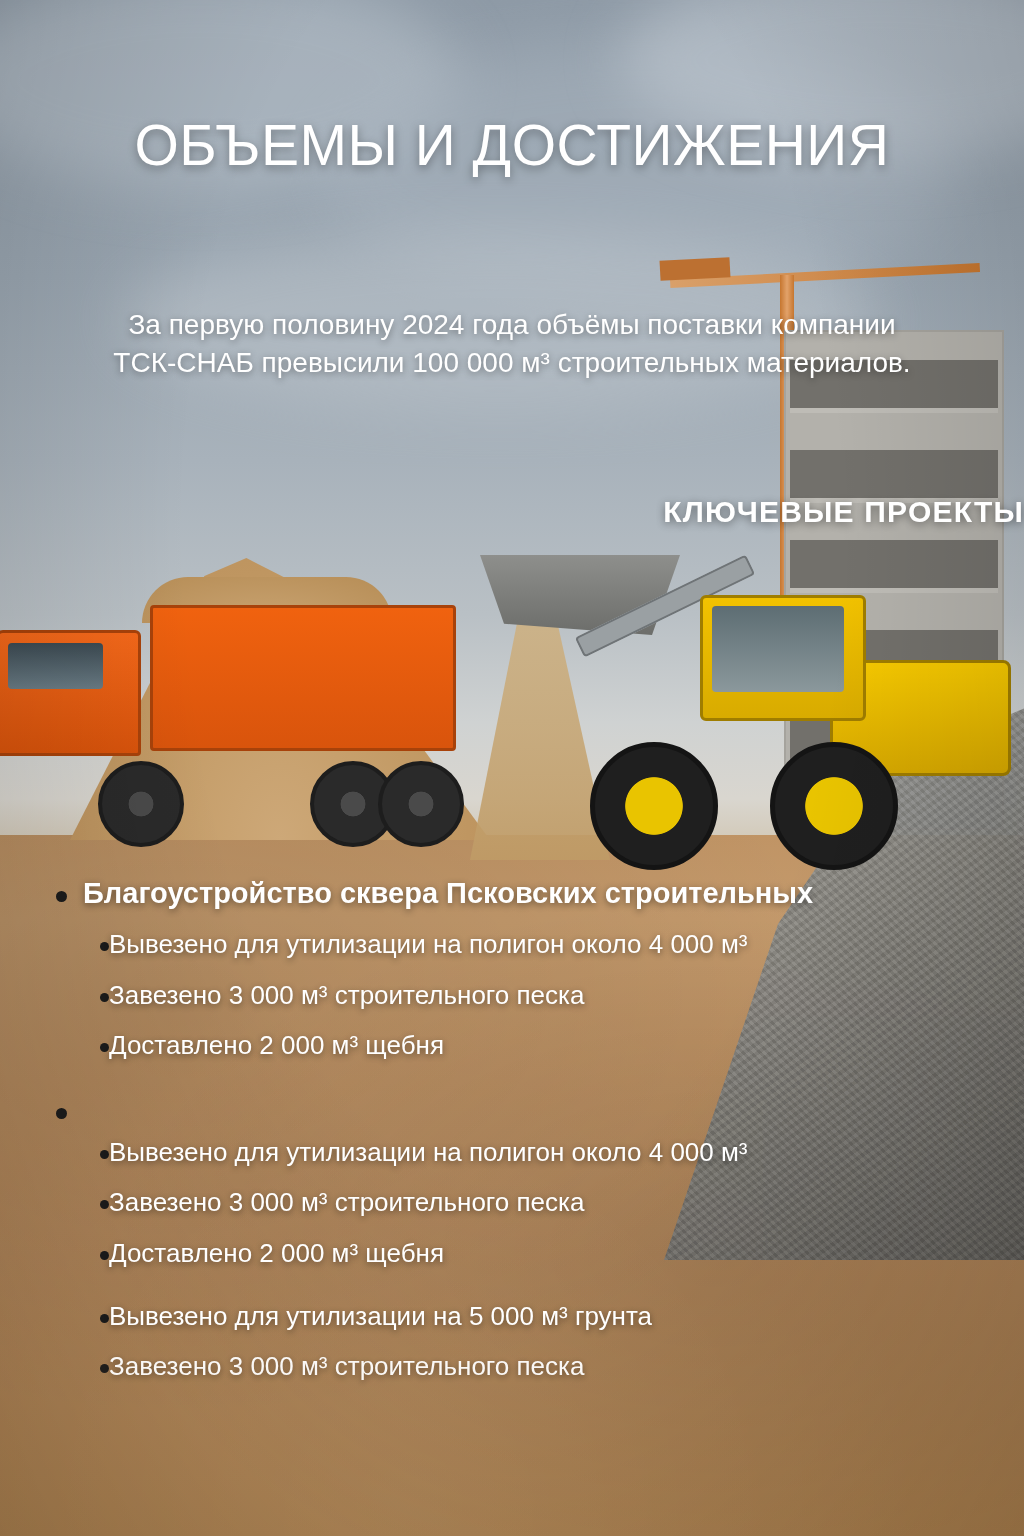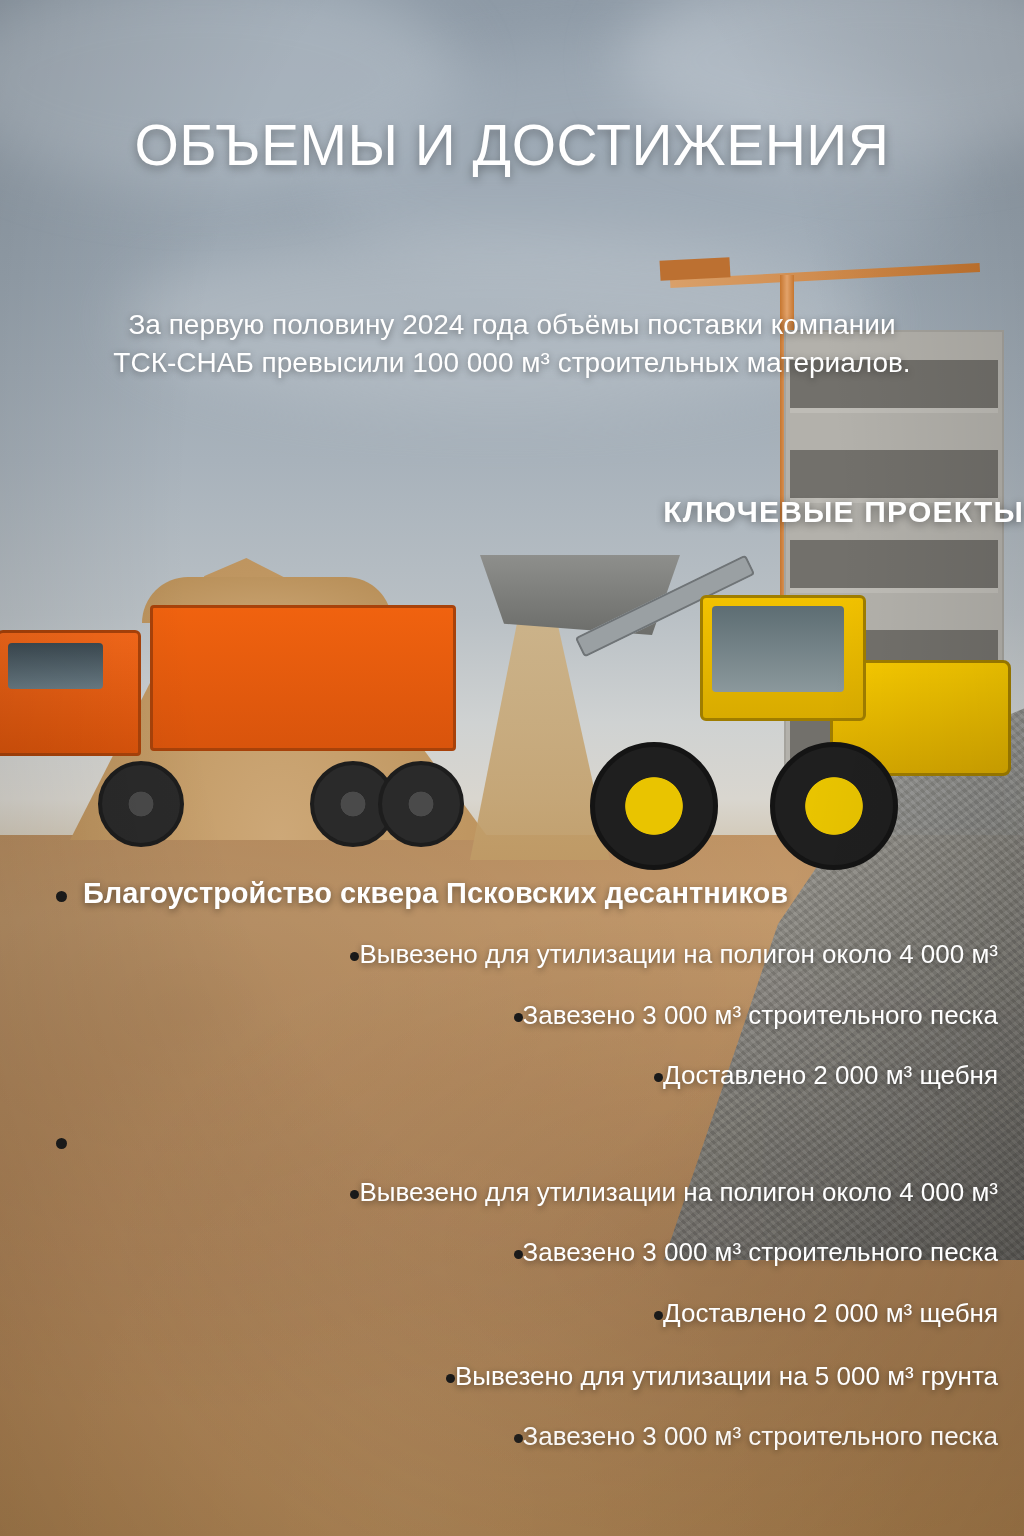--- a/index.html
+++ b/index.html
@@ -218,22 +218,21 @@
     margin-top:16px;
   }
   .project-title{
     font-size:29px; font-weight:bold; line-height:1.25;
     text-shadow: 0 2px 7px rgba(0,0,0,.45);
     max-width: 740px;
   }
   .bullets{ margin:8px 0 0 44px; }
   .bullet{
     display:flex; align-items:flex-start; 
-    margin-top:27px;
-    justify-content:flex-end;
+    margin-top:17px;
   }
   .dot-sm{
     flex:0 0 auto;
     width:9px; height:9px; border-radius:50%;
     background:#1a1a1a;
     margin-top:14px;
   }
   .bullet-text{
     font-size:26px; line-height:1.28;
     text-shadow: 0 2px 6px rgba(0,0,0,.45);
@@ -301,21 +300,21 @@
 
     <div class="intro">За первую половину 2024 года объёмы поставки компании ТСК-СНАБ превысили 100 000 м³ строительных материалов.</div>
 
     <div class="subhead">КЛЮЧЕВЫЕ ПРОЕКТЫ</div>
 
     <div class="projects">
 
       <div class="project">
         <div class="project-head">
           <span class="dot"></span>
-          <div class="project-title">Благоустройство сквера Псковских десантников</div>
+          <div class="project-title">Благоустройство сквера Псковских строительных</div>
         </div>
         <div class="bullets">
           <div class="bullet">
             <span class="dot-sm"></span>
             <span class="bullet-text">Вывезено для утилизации на полигон около 4 000 м³</span>
           </div>
           <div class="bullet">
             <span class="dot-sm"></span>
             <span class="bullet-text">Завезено 3 000 м³ строительного песка</span>
           </div>

